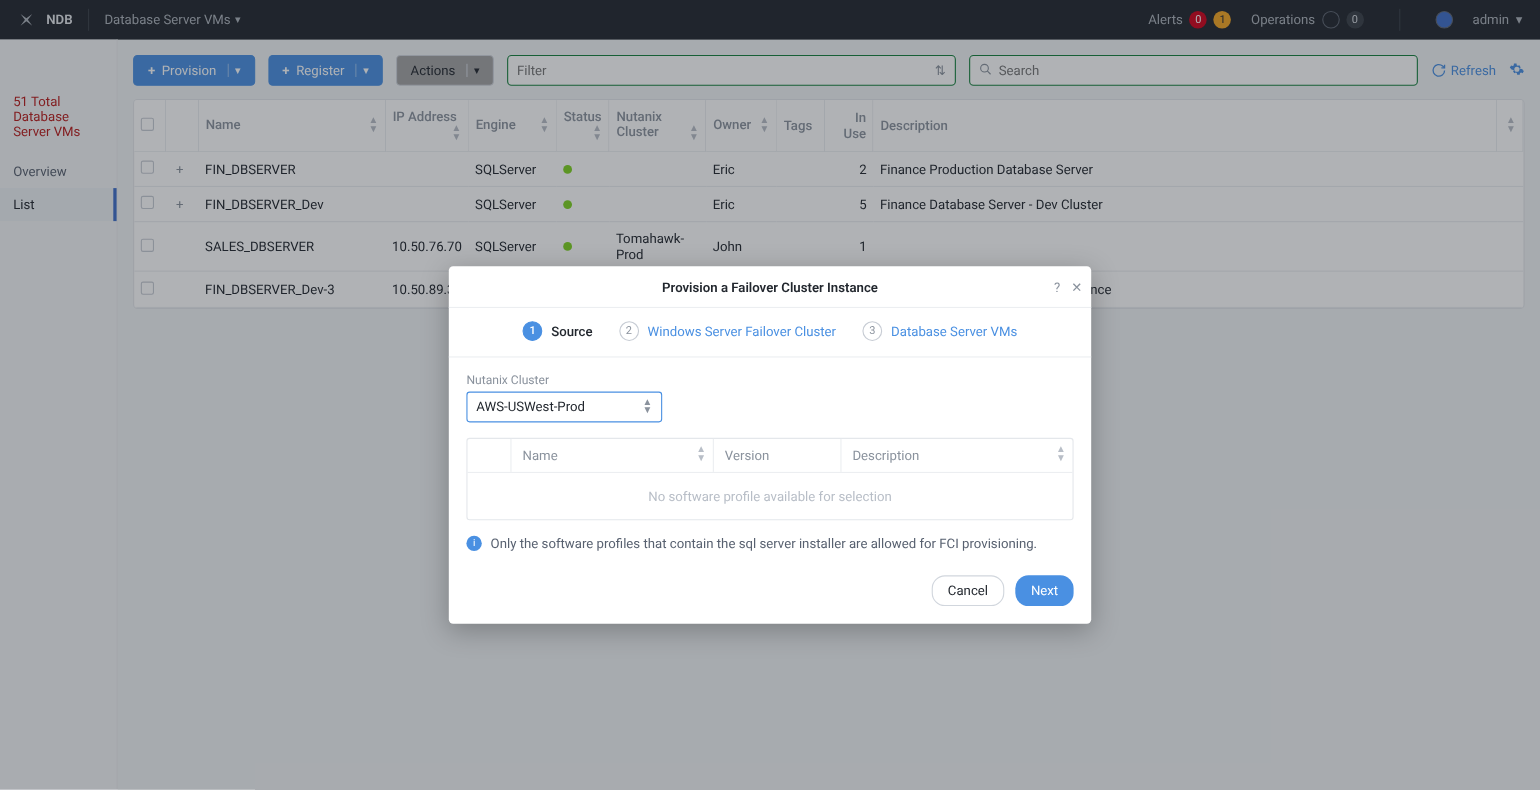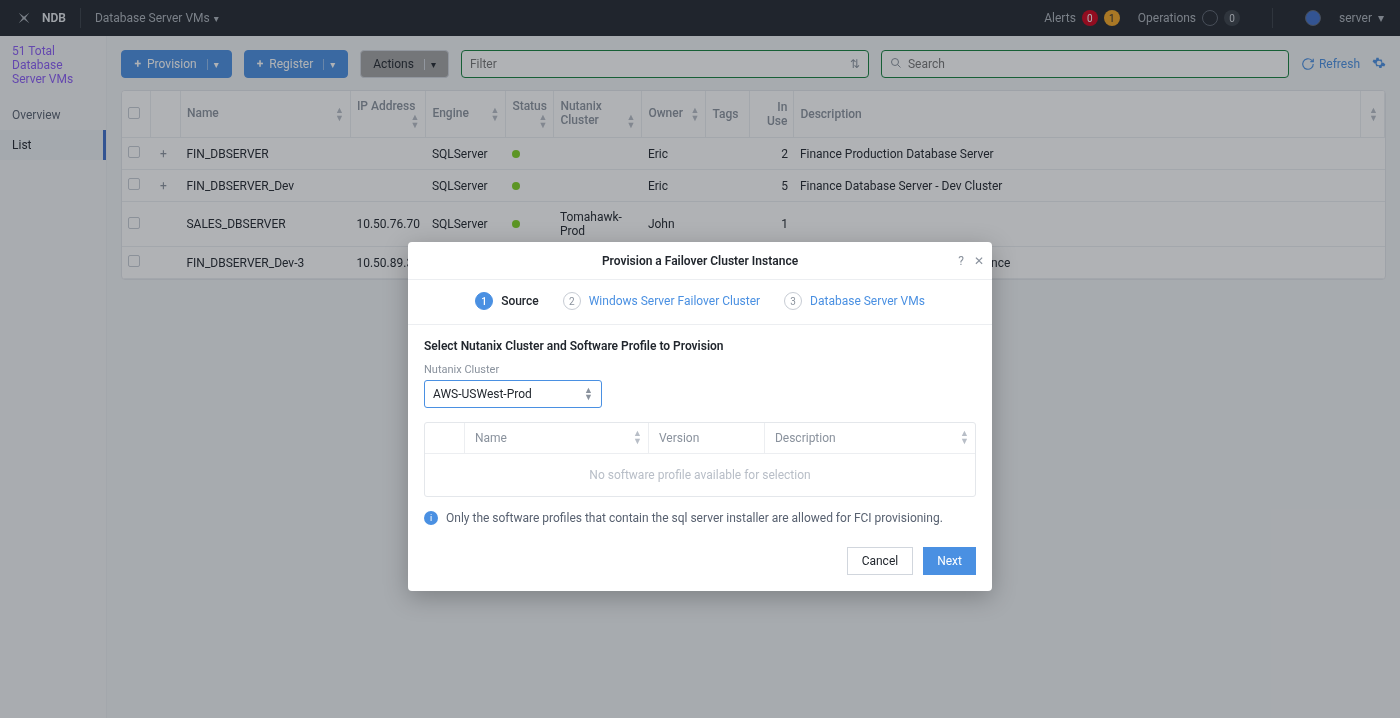--- a/index.html
+++ b/index.html
@@ -19,21 +19,21 @@
   .badge-num { min-width:16px; height:16px; border-radius:8px; background:#3a4048; color:#d5d9df; font-size:10px; display:inline-flex; align-items:center; justify-content:center; padding:0 4px;}
   .badge-num.crit { background:#d0021b; color:#fff; }
   .badge-num.warn { background:#f5a623; color:#22272e; }
   .header .discdot { width:16px; height:16px; border-radius:50%; border:1px solid #5f6672; }
   .header .bluedot { width:16px; height:16px; border-radius:50%; border:1px solid #5f6672; background:#3f6fca; }
 
   
   .body { display:flex; height:calc(718px - 36px); }
   .sidebar { width:162px; background:#f5f6f7; border-right:1px solid #eceef1; padding-top:8px; }
   .sidebar .title { font-size:18px; font-weight:600; color:#1f2a3a; padding:8px 12px 4px; }
-  .sidebar .subtitle { color:#8b5cf6; padding:0 12px 14px; }
+  .sidebar .subtitle { color:#b91c1c; padding:0 12px 14px;margin-top:41px; }
   .sidebar .nav-item { padding:8px 12px; color:#586170; cursor:pointer; }
   .sidebar .nav-item.active { background:#edf1f5; color:#22272e; border-right:3px solid #3f6fca; }
 
   .main { flex:1; display:flex; flex-direction:column; padding:14px 14px 0 14px; }
 
   .toolbar { display:flex; align-items:center; gap:12px; margin-bottom:12px; }
   .btn { height:28px; border-radius:4px; display:inline-flex; align-items:center; gap:6px; padding:0 12px; cursor:pointer; border:1px solid #d1d6dd; background:#a3a3a3; color:#22272e; font-size:12px;}
   .btn.primary { background:#4a90e2; border-color:#4a90e2; color:#fff; }
   .btn.primary .plus { font-weight:600; }
   .btn .caret { font-size:10px; padding-left:6px; border-left:1px solid rgba(255,255,255,0.4); margin-left:4px; color:inherit;}
@@ -80,21 +80,21 @@
   .mini-table { border:1px solid #e4e7eb; border-radius:3px; margin-top:14px; }
   .mini-table .mt-head { display:flex; border-bottom:1px solid #eceef1; }
   .mini-table .mt-head .mc { padding:8px 10px; color:#8a929d; font-size:12px; border-right:1px solid #eceef1; position:relative;}
   .mini-table .mt-head .mc:last-child { border-right:none; }
   .mini-table .mt-head .mc .sort { position:absolute; right:6px; top:6px; font-size:9px; color:#b8bec7; line-height:8px;}
   .mini-table .mt-body { padding:14px 0; text-align:center; color:#b8bec7; font-size:12px; }
 
   .info-note { display:flex; align-items:center; gap:8px; margin:14px 0 0; color:#586170; font-size:12px; }
 
   .modal-f { display:flex; justify-content:flex-end; gap:10px; padding:14px 16px 16px; }
-  .mbtn { height:28px; border-radius:0; display:inline-flex; align-items:center; padding:0 14px; cursor:pointer; font-size:12px; }
+  .mbtn { height:28px; border-radius:12px; display:inline-flex; align-items:center; padding:0 14px; cursor:pointer; font-size:12px; }
   .mbtn.cancel { border:1px solid #d1d6dd; background:#fff; color:#22272e; }
   .mbtn.next { background:#4a90e2; color:#fff; }
 
   
   col.c-chk{width:28px;} col.c-exp{width:24px;} col.c-name{width:170px;} col.c-ip{width:74px;} col.c-engine{width:80px;} col.c-status{width:48px;} col.c-cluster{width:88px;} col.c-owner{width:64px;} col.c-tags{width:44px;} col.c-inuse{width:44px;} col.c-desc{width:auto;} col.c-end{width:24px;}
 
 </style>
 </head>
 <body>
 
@@ -120,21 +120,21 @@
       <span class="badge-num warn">1</span>
     </div>
     <div class="item">
       <span>Operations</span>
       <span class="discdot"></span>
       <span class="badge-num">0</span>
     </div>
     <div class="vsep"></div>
     <span class="bluedot"></span>
     <div class="item">
-      <span>server</span>
+      <span>admin</span>
       <span class="chev">▾</span>
     </div>
   </div>
 </div>
 
 <div class="body">
   <div class="sidebar">
     <div class="subtitle">51 Total Database Server VMs</div>
     <div class="nav-item">Overview</div>
     <div class="nav-item active">List</div>
@@ -297,21 +297,20 @@
       <div class="step link">
         <span class="circle">2</span>
         <span>Windows Server Failover Cluster</span>
       </div>
       <div class="step link">
         <span class="circle">3</span>
         <span>Database Server VMs</span>
       </div>
     </div>
     <div class="modal-body">
-      <div class="section-head">Select Nutanix Cluster and Software Profile to Provision</div>
       <div class="form-label">Nutanix Cluster</div>
       <div class="select">
         <span>AWS-USWest-Prod</span>
         <span class="arrows">
             <span>▲</span>
             <span>▼</span>
           </span>
       </div>
 
       <div class="mini-table">

